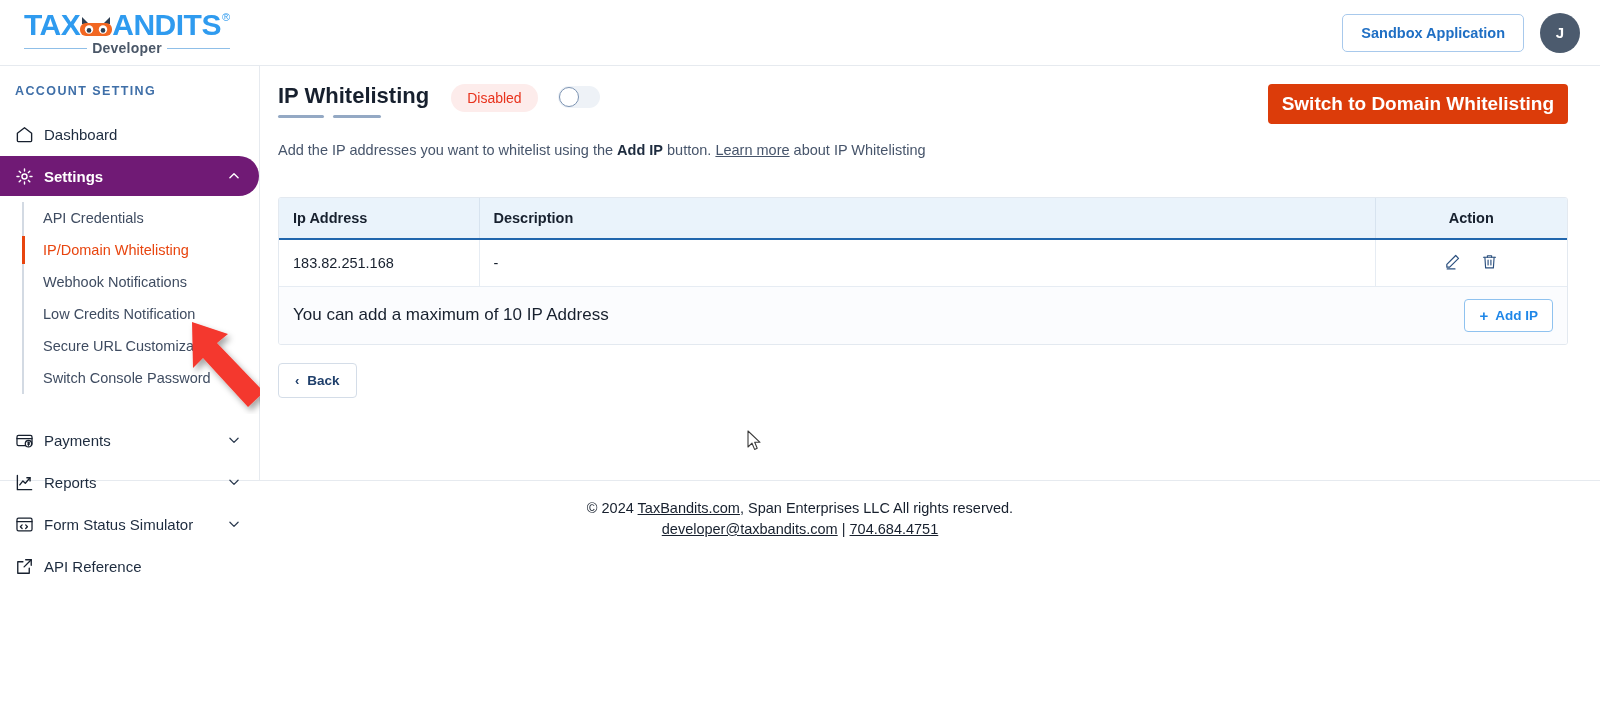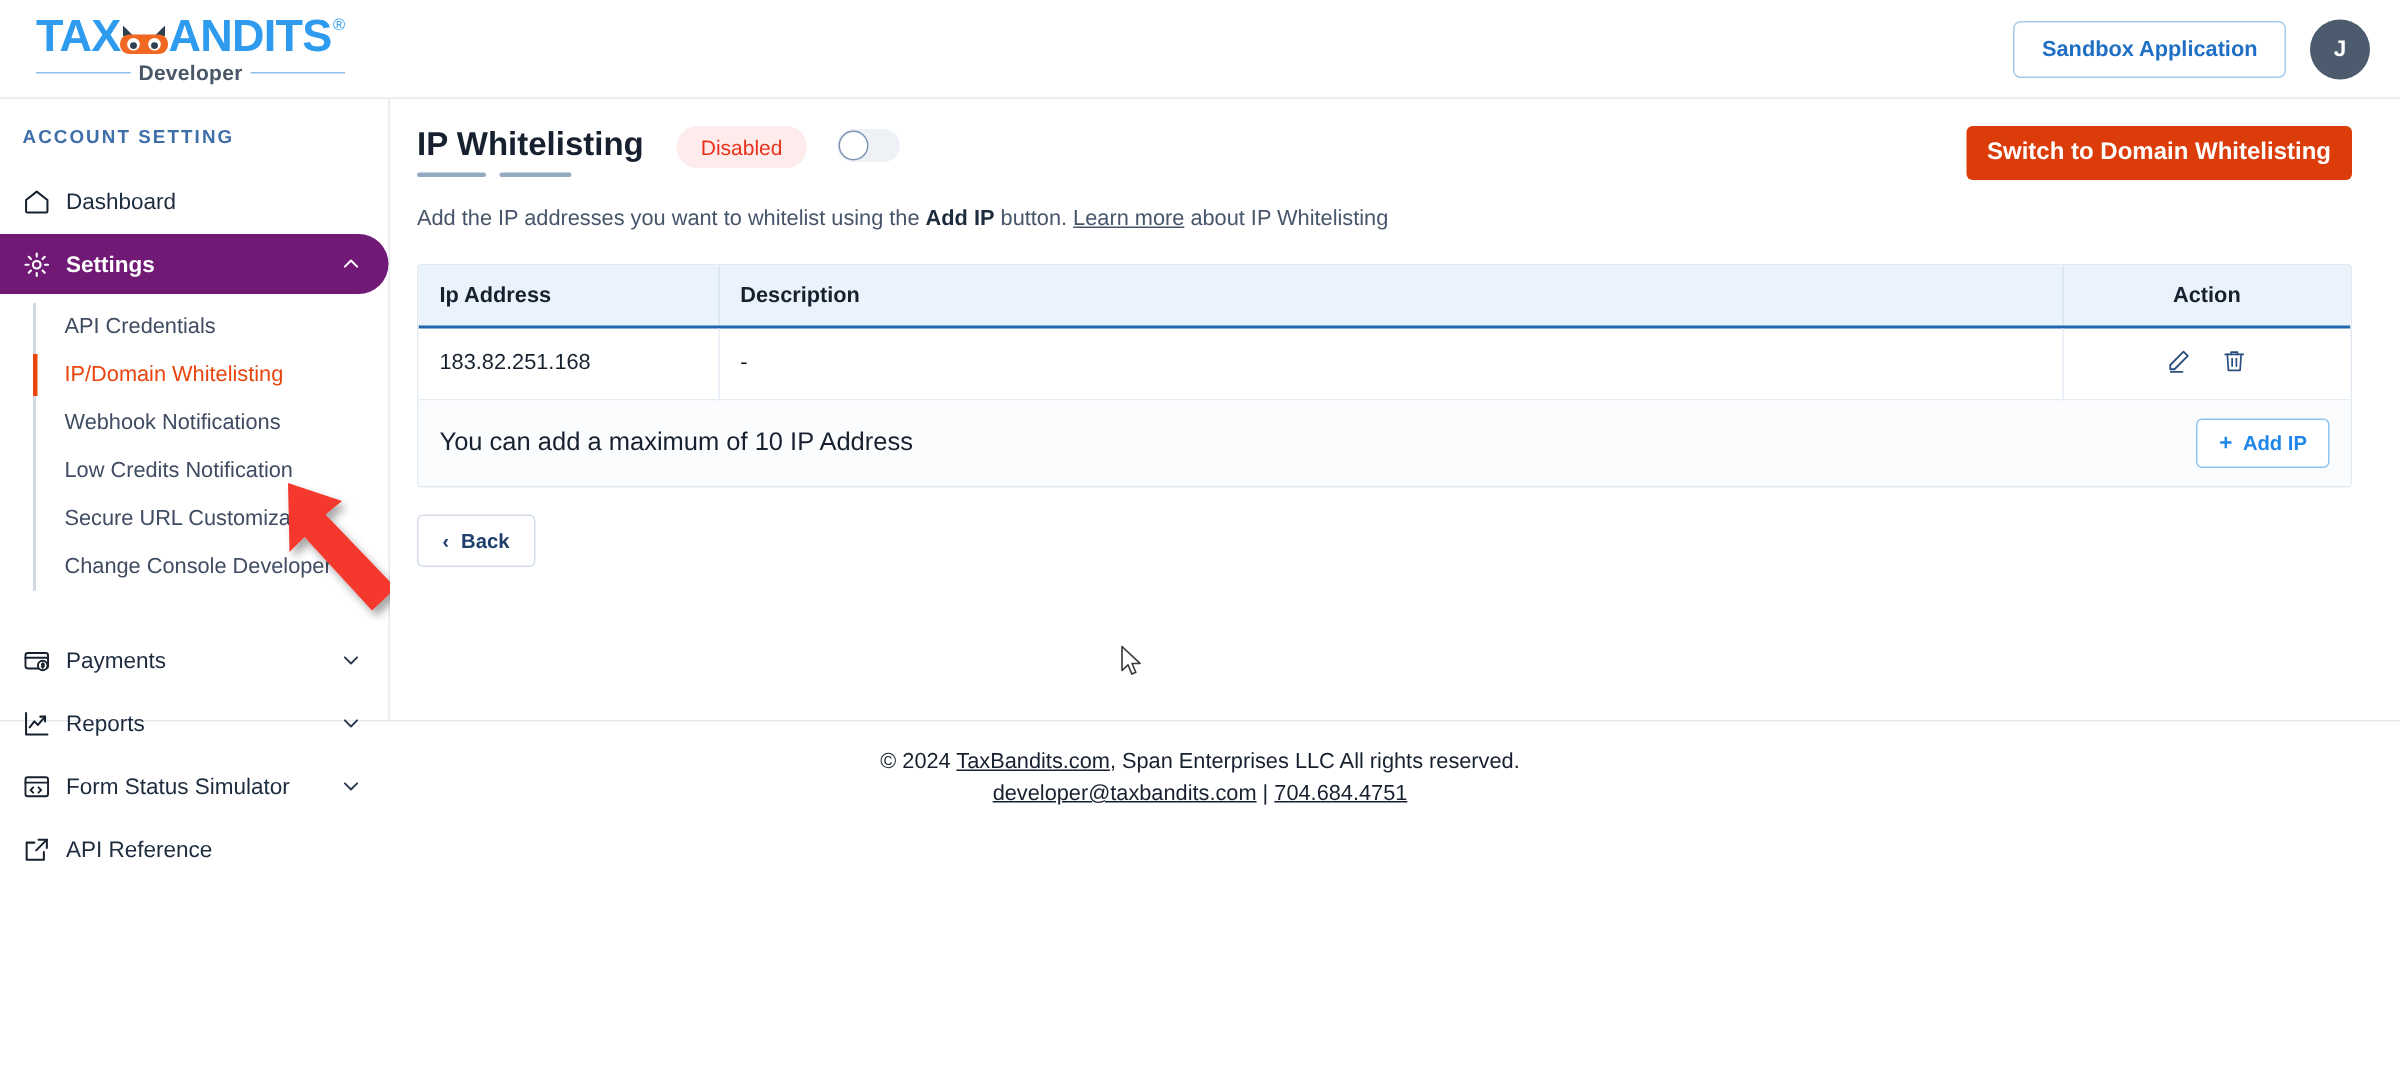--- a/index.html
+++ b/index.html
@@ -112,31 +112,31 @@
     margin: 2px 0 0 20px; position: relative; cursor: pointer; flex: 0 0 42px;
   }
   .toggle .knob {
     position: absolute; left: 1px; top: 1px;
     width: 20px; height: 20px; border-radius: 50%;
     background: #ffffff; border: 1.6px solid #7c93b2;
   }
   .switch-btn {
     margin-left: auto; background: #dc3c0a; color: #fff;
     border: none; border-radius: 4px; padding: 9px 14px;
-    font-size: 16px; font-weight: bold; cursor: pointer; white-space: nowrap;
+    font-size: 19px; font-weight: bold; cursor: pointer; white-space: nowrap;
   }
   .page-desc {
     font-size: 14.5px; color: #47556b; margin-top: 16px; line-height: 1.5;
   }
   .page-desc b { color: #1d2b3e; font-weight: bold; }
   .page-desc a { color: #47556b; text-decoration: underline; cursor: pointer; }
 
   
   .table-wrap {
-    margin-top: 18px; border: 1px solid #e3e9f0; border-radius: 3px; overflow: hidden;
+    margin-top: 35px; border: 1px solid #e3e9f0; border-radius: 3px; overflow: hidden;
   }
   table.ip-table { width: 100%; border-collapse: collapse; table-layout: fixed; }
   .ip-table thead th {
     background: #eaf3fb; border-bottom: 2px solid #2166ad;
     text-align: left; font-size: 14.5px; font-weight: bold; color: #17202e;
     padding: 12px 14px; height: 39px;
   }
   .ip-table thead th.col-ip { width: 200px; border-right: 1px solid #d7e3ef; }
   .ip-table thead th.col-desc { border-right: 1px solid #d7e3ef; }
   .ip-table thead th.col-action { width: 192px; text-align: center; }
@@ -246,21 +246,21 @@
           </svg>
         </span>
       </div>
 
       <div class="submenu">
         <div class="sub-item">API Credentials</div>
         <div class="sub-item active">IP/Domain Whitelisting</div>
         <div class="sub-item">Webhook Notifications</div>
         <div class="sub-item">Low Credits Notification</div>
         <div class="sub-item">Secure URL Customization</div>
-        <div class="sub-item">Change Console Developer</div>
+        <div class="sub-item">Switch Console Password</div>
       </div>
 
       <div class="nav-spacer"></div>
 
       <div class="nav-item">
         <span class="nav-icon">
           <svg viewBox="0 0 24 24" width="19" height="19" fill="none" stroke="#17202e" stroke-width="1.6" stroke-linecap="round" stroke-linejoin="round">
             <rect x="2.5" y="5.5" width="19" height="13" rx="2"></rect>
             <path d="M2.5 9.5h19"></path>
             <circle cx="17" cy="16" r="4" fill="#fff" stroke="#17202e"></circle>

